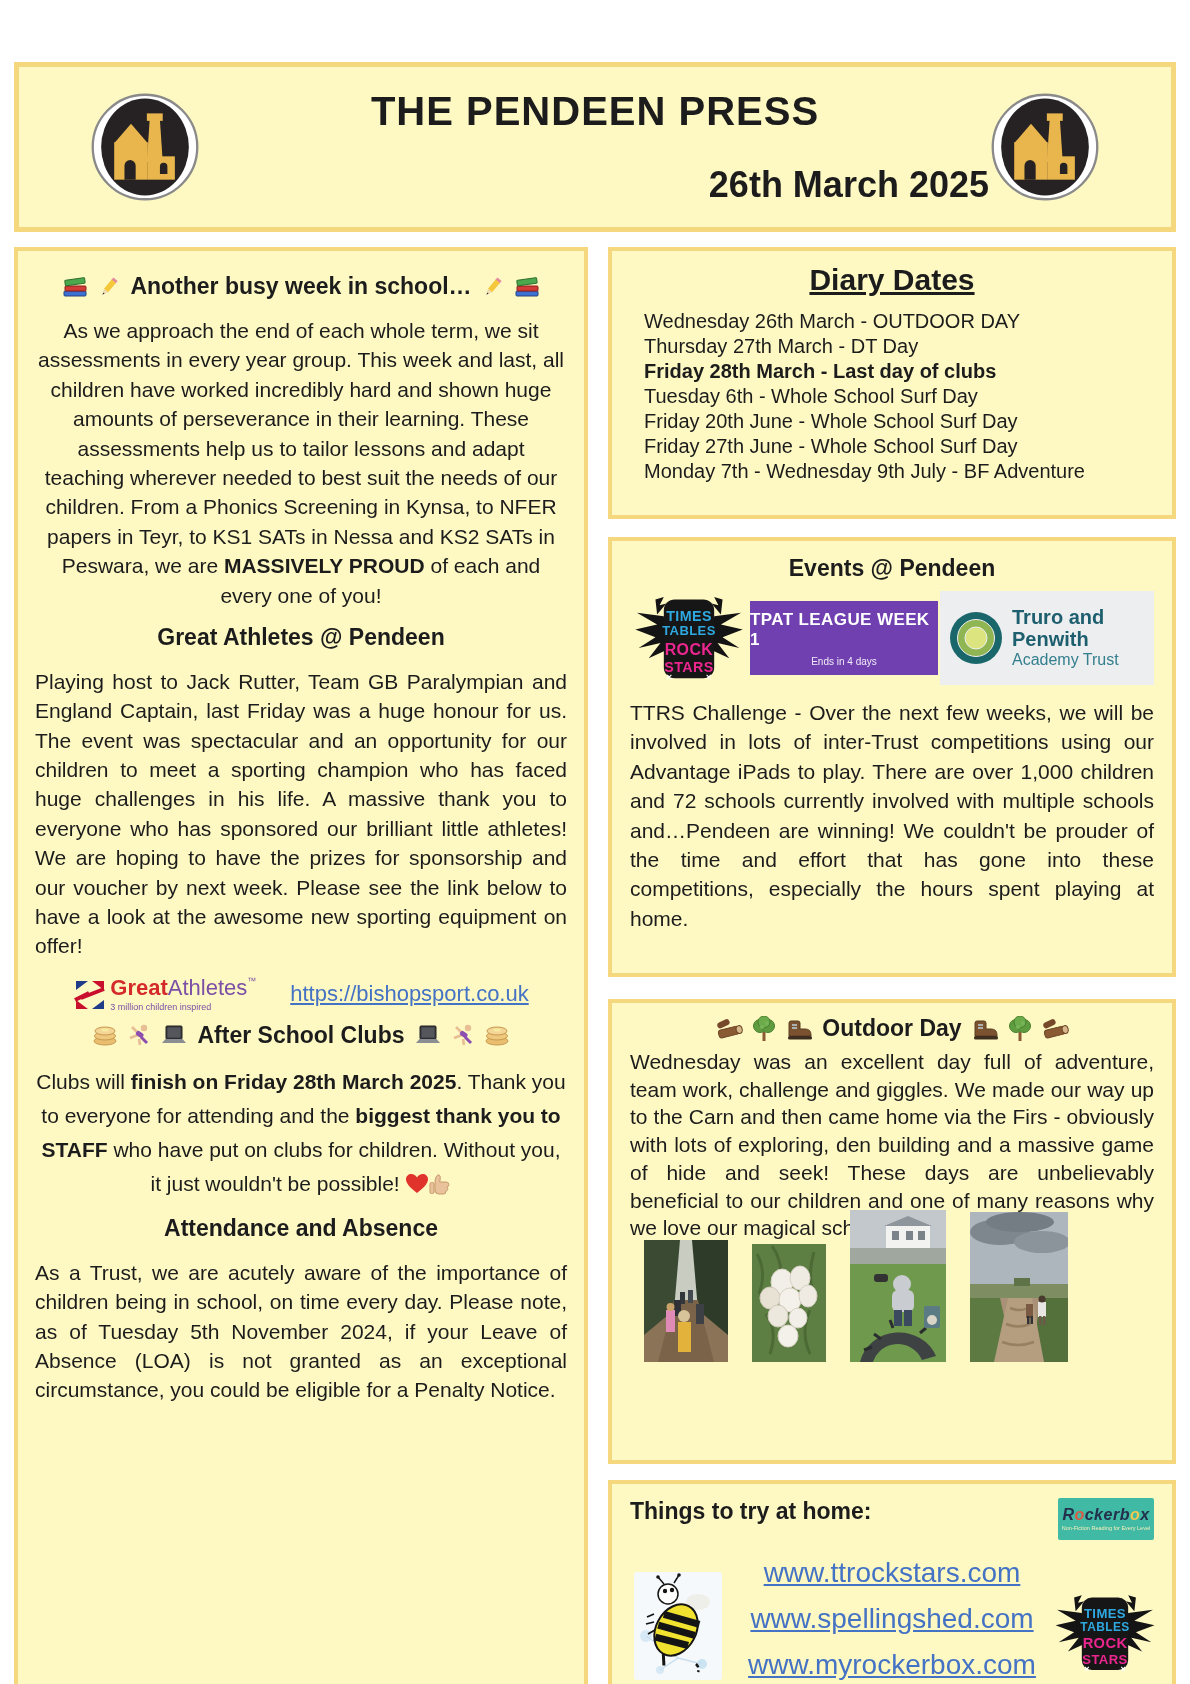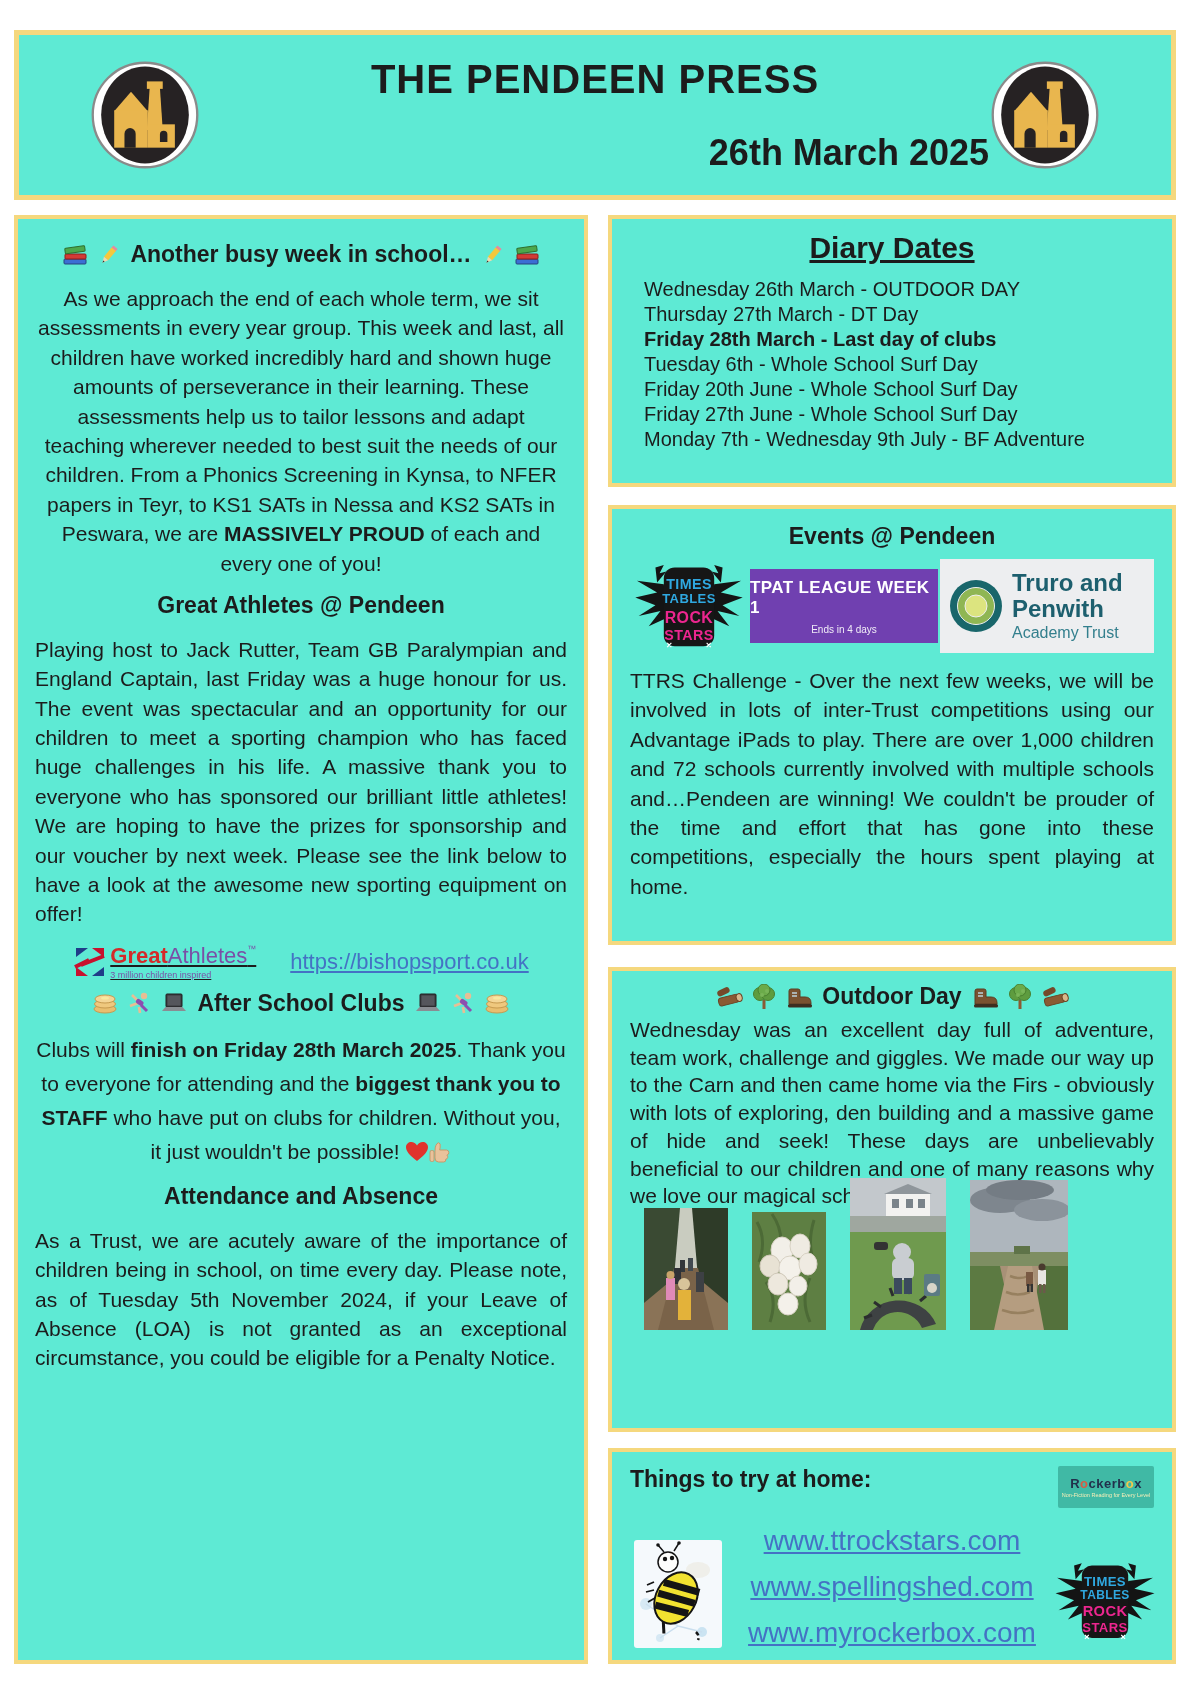--- a/index.html
+++ b/index.html
@@ -6,21 +6,21 @@
     --gold:#F5D87E;
     --ink:#1C1C1C;
     --link:#4472C4;
   }
   *{margin:0;padding:0;box-sizing:border-box;}
   html,body{background:#fff;}
   body{
     width:1190px;height:1684px;position:relative;
     font-family:"Liberation Sans",sans-serif;color:var(--ink);
   }
-  .box{position:absolute;background:#5eead4;border:4px solid var(--gold);overflow:hidden;}
+  .box{position:absolute;background:#fef9c3;border:4px solid var(--gold);overflow:hidden;margin-top:32px;}
 
   
   .header-box{
     left:14px;top:30px;width:1162px;height:170px;border-width:5px;
     display:flex;align-items:center;justify-content:space-between;padding:0 70px;
   }
   .logo-circle{width:112px;height:112px;flex:0 0 auto;}
   .logo-circle svg{width:100%;height:100%;display:block;}
   .header-titles{flex:1;text-align:center;}
   .header-title{font-size:40px;font-weight:700;letter-spacing:1px;}
@@ -35,21 +35,21 @@
   a,.link{color:var(--link);text-decoration:underline;cursor:pointer;}
   .icon{display:inline-flex;}
   .icon svg{display:block;}
   .icon-inline{display:inline-block;vertical-align:-4px;}
 
   
   .left-col{left:14px;top:215px;width:574px;height:1449px;padding:16px 17px;}
   .left-col .h{margin:6px 0 16px;}
   .left-col .p{margin-bottom:14px;}
   .ga-row{display:flex;align-items:center;justify-content:center;gap:34px;margin:16px 0 10px;}
-  .ga-logo{display:flex;align-items:flex-start;gap:3px;text-decoration:underline;}
+  .ga-logo{display:flex;align-items:flex-end;gap:3px;}
   .ga-text-line{font-size:22px;line-height:1;white-space:nowrap;}
   .ga-great{color:#D42A2A;font-weight:700;}
   .ga-athletes{color:#7B4FA6;}
   .ga-tm{color:#7B4FA6;font-size:9px;vertical-align:top;}
   .ga-tagline{color:#7B4FA6;font-size:9px;margin-top:3px;}
   .ga-link{font-size:22px;}
   .clubs-para{line-height:1.62;}
 
   
   .diary-box{left:608px;top:215px;width:568px;height:272px;padding:12px 32px;}
@@ -61,36 +61,36 @@
   .events-box .h{margin:2px 0 8px;}
   .logo-row{display:flex;align-items:center;justify-content:space-between;height:96px;margin-bottom:12px;}
   .ttrs{width:118px;height:94px;}
   .ttrs svg{width:100%;height:100%;display:block;}
   .tpat-banner{width:188px;height:74px;background:#7040B0;color:#fff;
     display:flex;flex-direction:column;align-items:center;justify-content:center;gap:6px;}
   .tpat-title{font-size:17px;font-weight:700;letter-spacing:0.4px;}
   .tpat-sub{font-size:10px;opacity:0.9;}
   .trust-banner{width:214px;height:94px;background:#EDEEF0;display:flex;align-items:center;gap:8px;padding:0 8px;}
   .trust-circles{width:56px;height:56px;flex:0 0 auto;}
-  .trust-name{font-size:24px;font-weight:700;color:#1D5F6E;line-height:1.1;}
+  .trust-name{font-size:20px;font-weight:700;color:#1D5F6E;line-height:1.1;}
   .trust-sub{font-size:16px;color:#337F8D;line-height:1.2;}
 
   .outdoor-box{left:608px;top:967px;width:568px;height:465px;padding:10px 18px;}
   .outdoor-box .h{margin:2px 0 6px;}
   .outdoor-box .p{line-height:1.32;}
   .photos{display:flex;align-items:flex-end;gap:24px;margin-top:-32px;padding-left:14px;position:relative;}
   .photo{flex:0 0 auto;}
   .photo svg{display:block;}
 
   .things-box{left:608px;top:1448px;width:568px;height:216px;padding:14px 18px;position:absolute;}
   .things-head-row{display:flex;align-items:flex-start;justify-content:space-between;}
   .things-title{font-size:23px;font-weight:700;}
   .rockerbox{width:96px;height:42px;background:#40B9A5;border-radius:2px;
     display:flex;flex-direction:column;align-items:center;justify-content:center;gap:2px;}
-  .rb-brand{font-size:13px;font-weight:800;color:#22304C;letter-spacing:0.5px;line-height:1;}
+  .rb-brand{font-size:16px;font-weight:800;color:#22304C;letter-spacing:0.5px;line-height:1;font-style:italic;}
   .rb-o1{color:#D95B43;}
   .rb-o2{color:#F2C94C;}
   .rb-tagline{font-size:5.5px;color:#F6EFB8;}
   .home-links{width:340px;margin:10px auto 0;text-align:center;}
   .home-links .link{display:inline-block;font-size:28px;margin:7px 0;}
   .bee{position:absolute;left:22px;bottom:12px;width:88px;height:108px;}
   .bee svg{width:100%;height:100%;display:block;}
   .ttrs-bottom{position:absolute;right:16px;bottom:14px;width:102px;height:90px;}
   .ttrs-bottom svg{width:100%;height:100%;display:block;}
 

